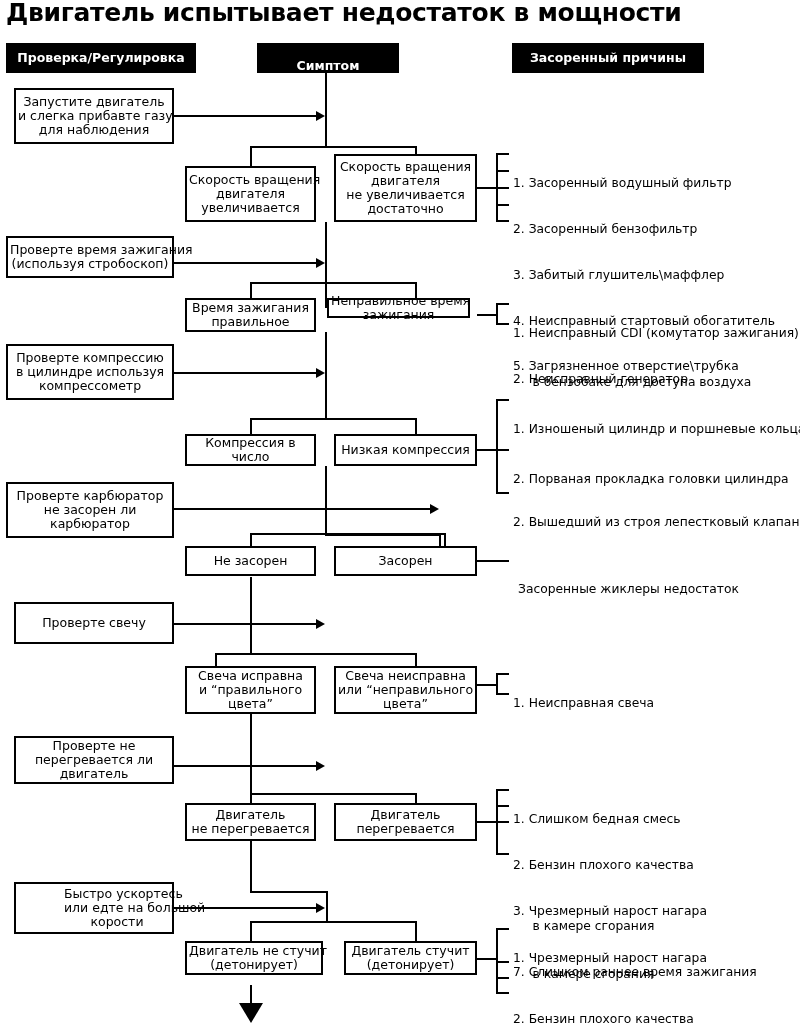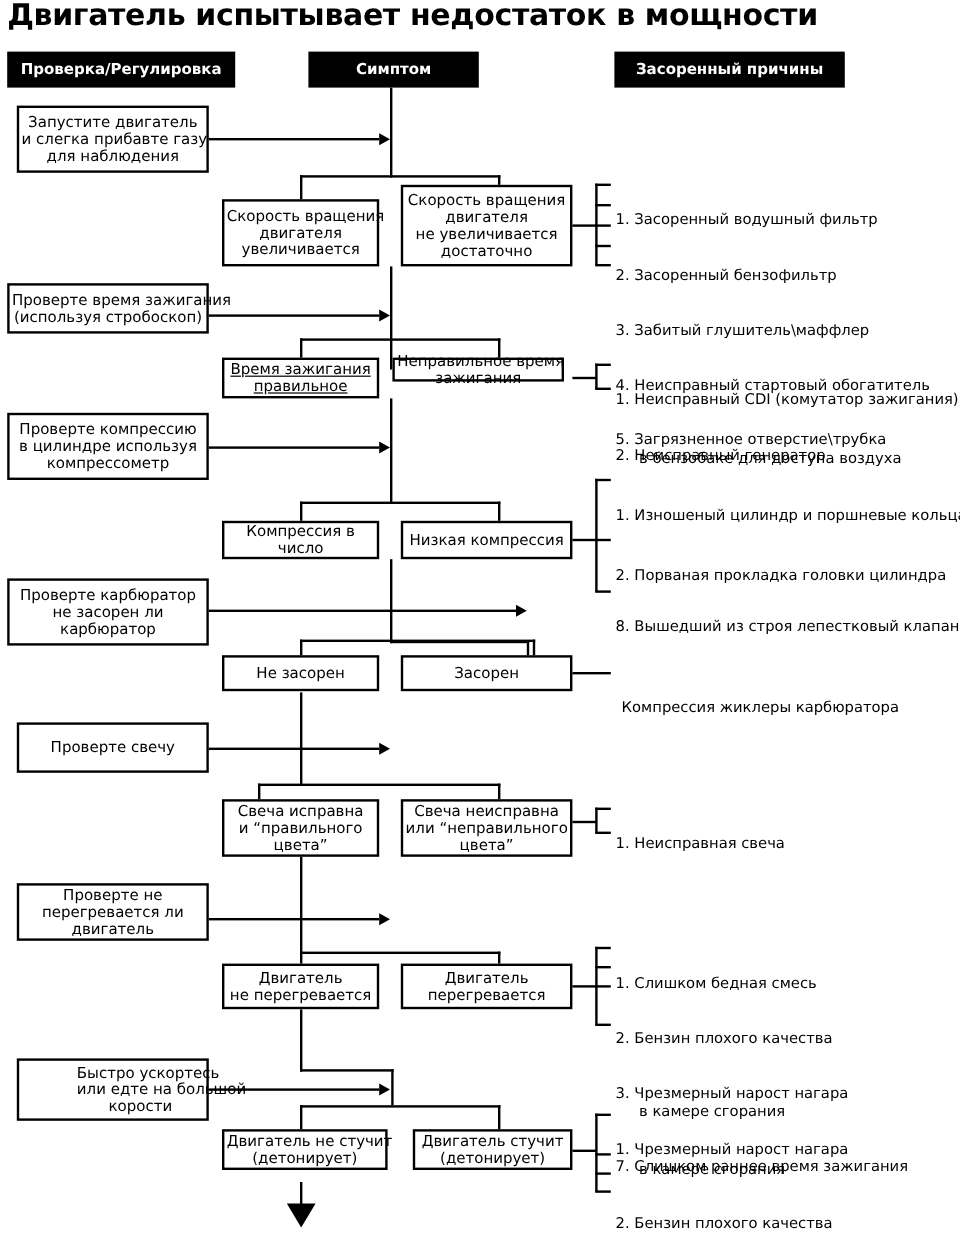--- a/index.html
+++ b/index.html
@@ -87,21 +87,21 @@
 </head>
 <body>
 
 <div id="page">
 
   <div class="title">Двигатель испытывает недостаток в мощности</div>
 
   <div class="hdr" style="left:6px; top:43px; width:190px; height:30px;">
     <span>Проверка/Регулировка</span>
   </div>
-  <div class="hdr" style="left:257px; top:43px; width:142px; height:30px;">
+  <div class="hdr" style="left:257px; top:43px; width:142px; height:30px;align-items:flex-end;">
     <span>Симптом</span>
   </div>
   <div class="hdr" style="left:512px; top:43px; width:192px; height:30px;">
     <span>Засоренный причины</span>
   </div>
 
   <div class="line vline" style="left:325px; top:73px; height:75px;"></div>
   <div class="line vline" style="left:325px; top:222px; height:86px;"></div>
   <div class="line vline" style="left:325px; top:332px; height:88px;"></div>
   <div class="line vline" style="left:325px; top:466px; height:70px;"></div>
@@ -151,21 +151,21 @@
     <div class="box-inner" style="white-space: pre;">Проверте время зажигания<br>(используя стробоскоп)</div>
   </div>
   <div class="line hthin" style="left:174px; top:262px; width:142px;"></div>
   <div class="arrow-r" style="left:316px; top:258px;"></div>
 
   <div class="line hline" style="left:250px; top:282px; width:167px;"></div>
   <div class="line vline" style="left:250px; top:282px; height:18px;"></div>
   <div class="line vline" style="left:415px; top:282px; height:18px;"></div>
 
   <div class="box" style="left:185px; top:298px; width:131px; height:34px;">
-    <div class="box-inner" style="white-space: pre; text-decoration: underline;">Время зажигания<br>правильное</div>
+    <div class="box-inner" style="white-space: pre;">Время зажигания<br>правильное</div>
   </div>
   <div class="box" style="left:327px; top:298px; width:143px; height:20px;">
     <div class="box-inner" style="white-space: pre;">Неправильное время<br>зажигания</div>
   </div>
 
   <div class="line hthin" style="left:477px; top:314px; width:20px;"></div>
   <div class="line vthin" style="left:496px; top:303px; height:21px;"></div>
   <div class="line hthin" style="left:496px; top:303px; width:13px;"></div>
   <div class="line hthin" style="left:496px; top:323px; width:13px;"></div>
   <div class="cause" style="left:513px; top:296px;">
@@ -195,21 +195,21 @@
   <div class="line hthin" style="left:496px; top:399px; width:13px;"></div>
   <div class="line hthin" style="left:496px; top:449px; width:13px;"></div>
   <div class="line hthin" style="left:496px; top:492px; width:13px;"></div>
   <div class="cause" style="left:513px; top:392px;">
     <div>1. Изношеный цилиндр и поршневые кольца</div>
   </div>
   <div class="cause" style="left:513px; top:442px;">
     <div>2. Порваная прокладка головки цилиндра</div>
   </div>
   <div class="cause" style="left:513px; top:485px;">
-    <div>8. Вышедший из строя лепестковый клапан</div>
+    <div>2. Вышедший из строя лепестковый клапан</div>
   </div>
 
   <div class="box" style="left:6px; top:482px; width:168px; height:56px;">
     <div class="box-inner" style="white-space: pre;">Проверте карбюратор<br>не засорен ли<br>карбюратор</div>
   </div>
   <div class="line hthin" style="left:174px; top:508px; width:256px;"></div>
   <div class="arrow-r" style="left:430px; top:504px;"></div>
 
   <div class="line hline" style="left:250px; top:533px; width:196px;"></div>
   <div class="line vline" style="left:250px; top:533px; height:14px;"></div>
@@ -217,21 +217,21 @@
 
   <div class="box" style="left:185px; top:546px; width:131px; height:30px;">
     <div class="box-inner">Не засорен</div>
   </div>
   <div class="box" style="left:334px; top:546px; width:143px; height:30px;">
     <div class="box-inner">Засорен</div>
   </div>
 
   <div class="line hthin" style="left:477px; top:560px; width:32px;"></div>
   <div class="cause" style="left:518px; top:552px;">
-    <div>Компрессия жиклеры карбюратора</div>
+    <div>Засоренные жиклеры недостаток</div>
   </div>
 
   <div class="box" style="left:14px; top:602px; width:160px; height:42px;">
     <div class="box-inner">Проверте свечу</div>
   </div>
   <div class="line hthin" style="left:174px; top:623px; width:142px;"></div>
   <div class="arrow-r" style="left:316px; top:619px;"></div>
 
   <div class="line hline" style="left:215px; top:653px; width:202px;"></div>
   <div class="line vline" style="left:215px; top:653px; height:16px;"></div>

